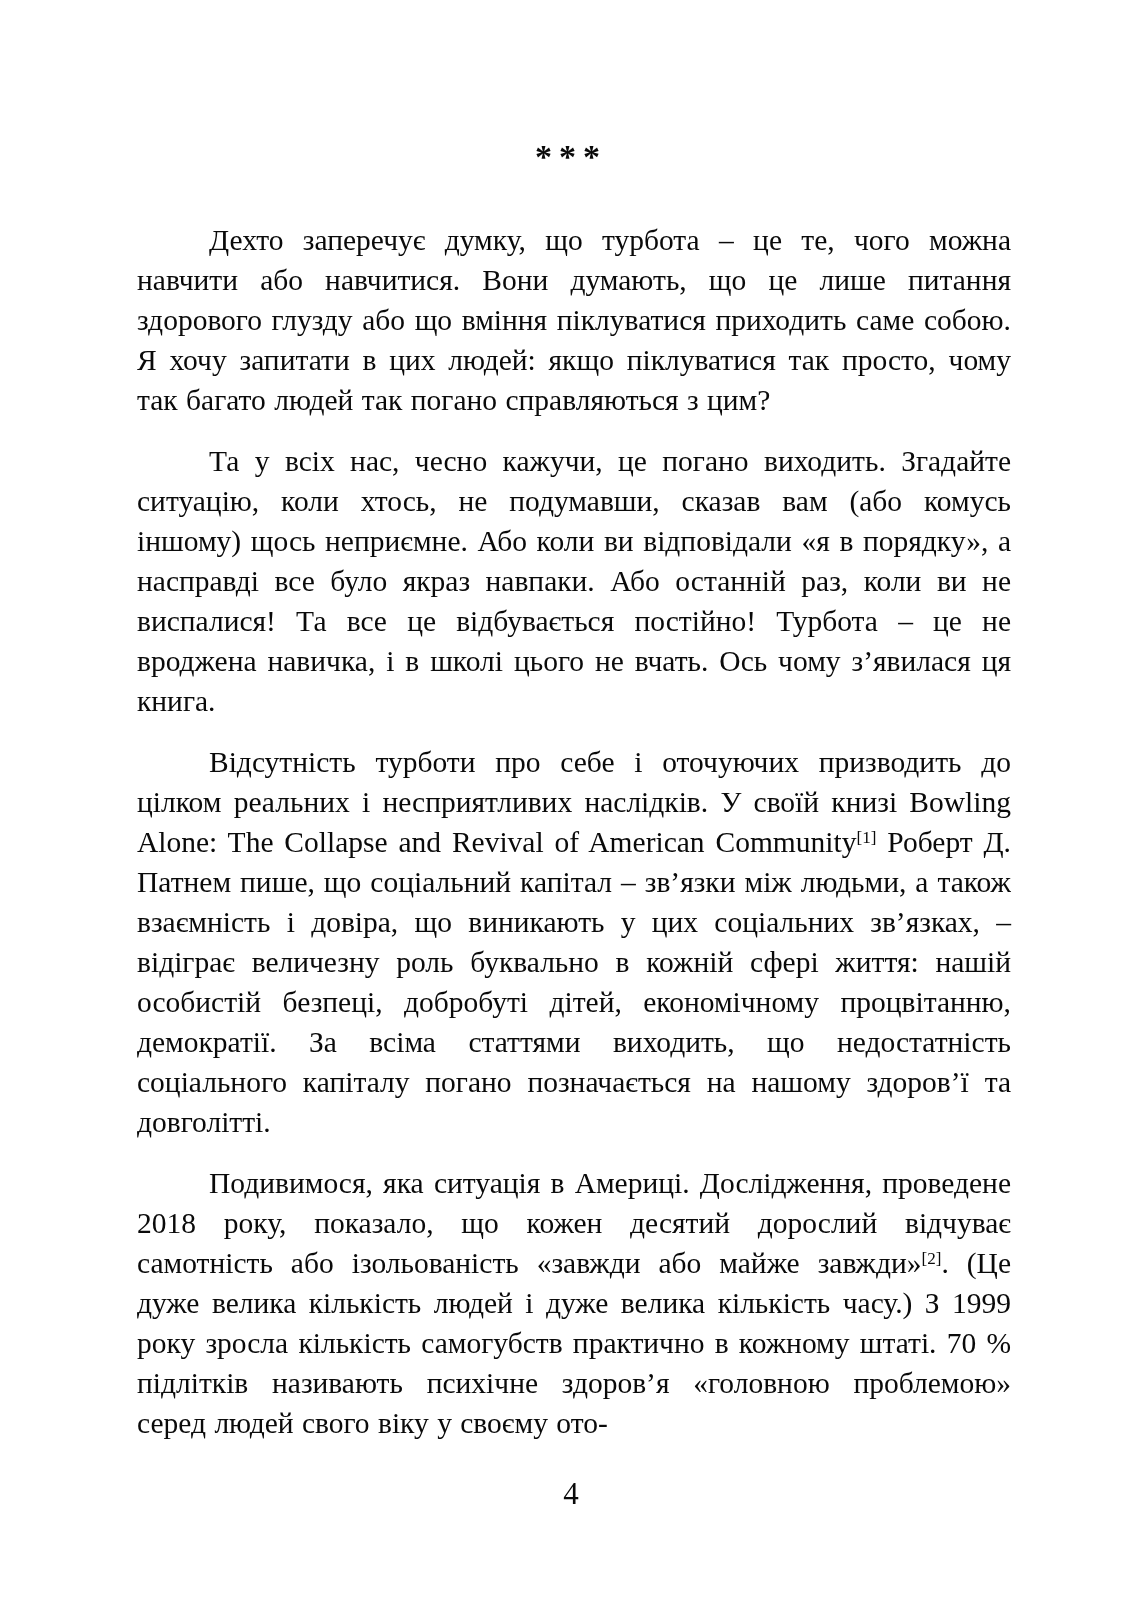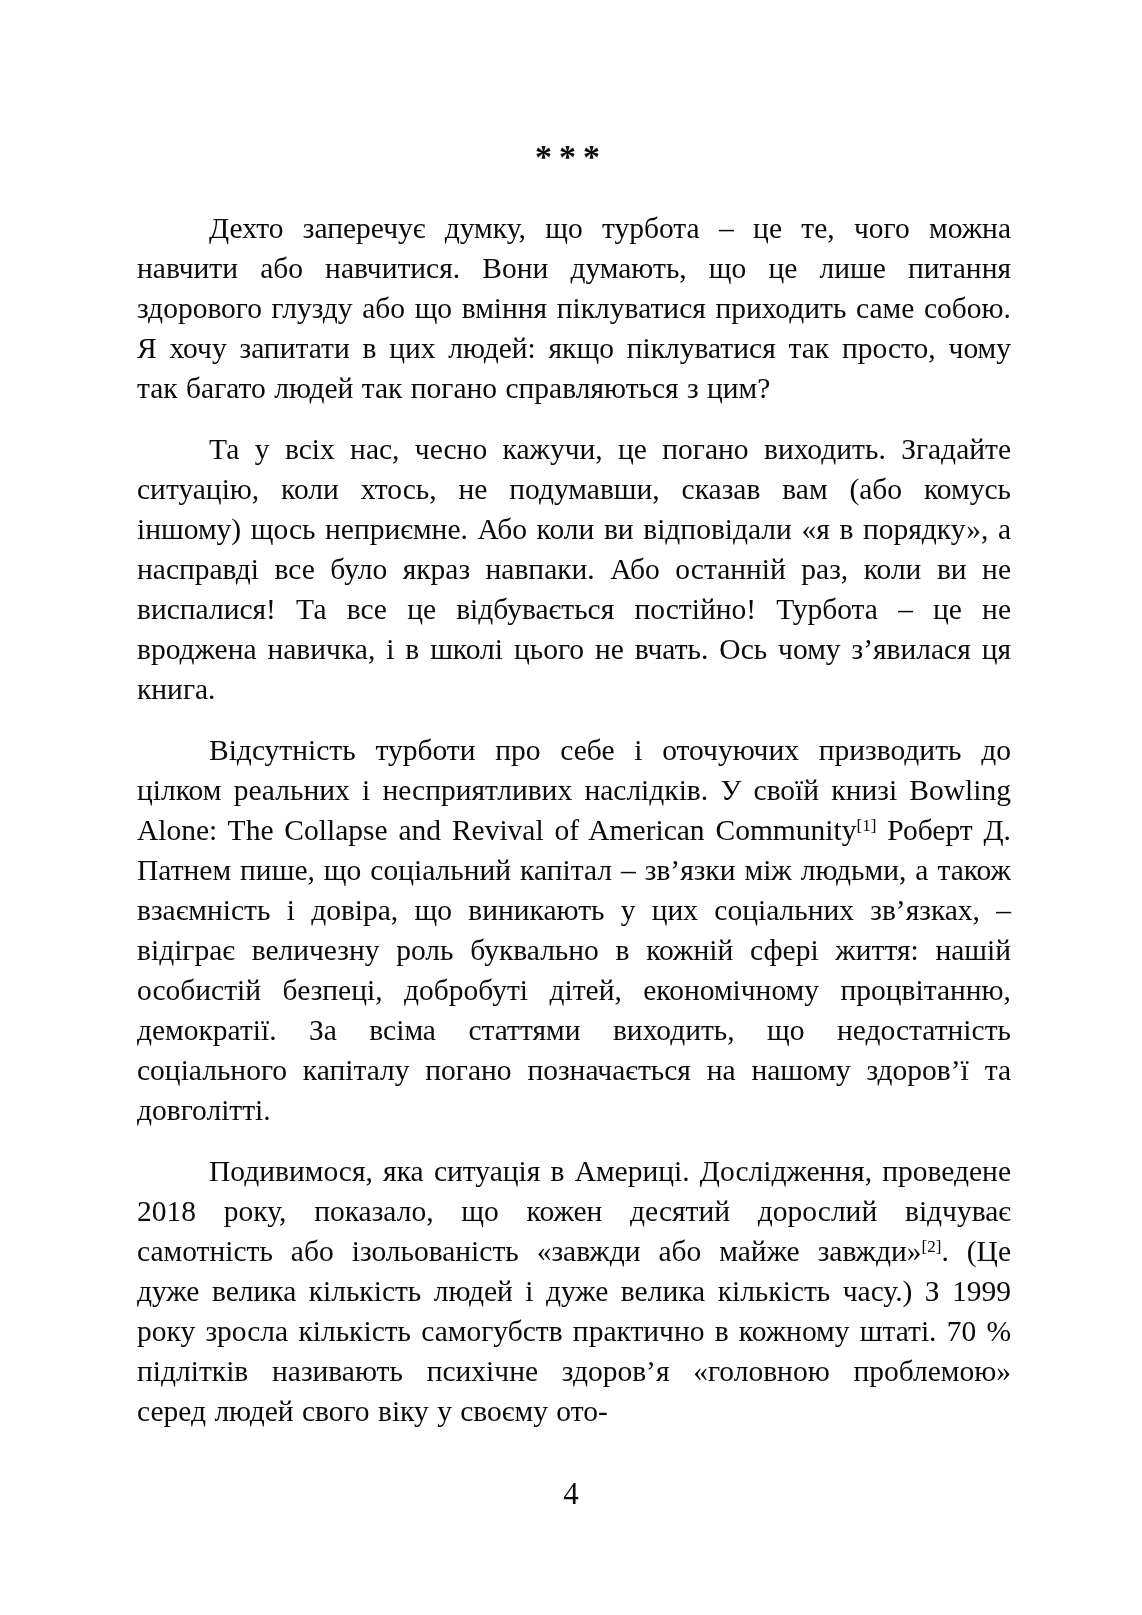--- a/index.html
+++ b/index.html
@@ -26,21 +26,21 @@
     left: 0;
     width: 100%;
     text-align: center;
     font-size: 34px;
     font-weight: bold;
     letter-spacing: 7px;
     color: #0a0a0a;
   }
   .content {
     position: absolute;
-    top: 208px;
+    top: 220px;
     left: 137px;
     width: 874px;
   }
   .content p {
     margin: 0 0 21px 0;
     font-size: 29.5px;
     line-height: 40px;
     text-align: justify;
     text-indent: 72px;
     word-spacing: 1px;

